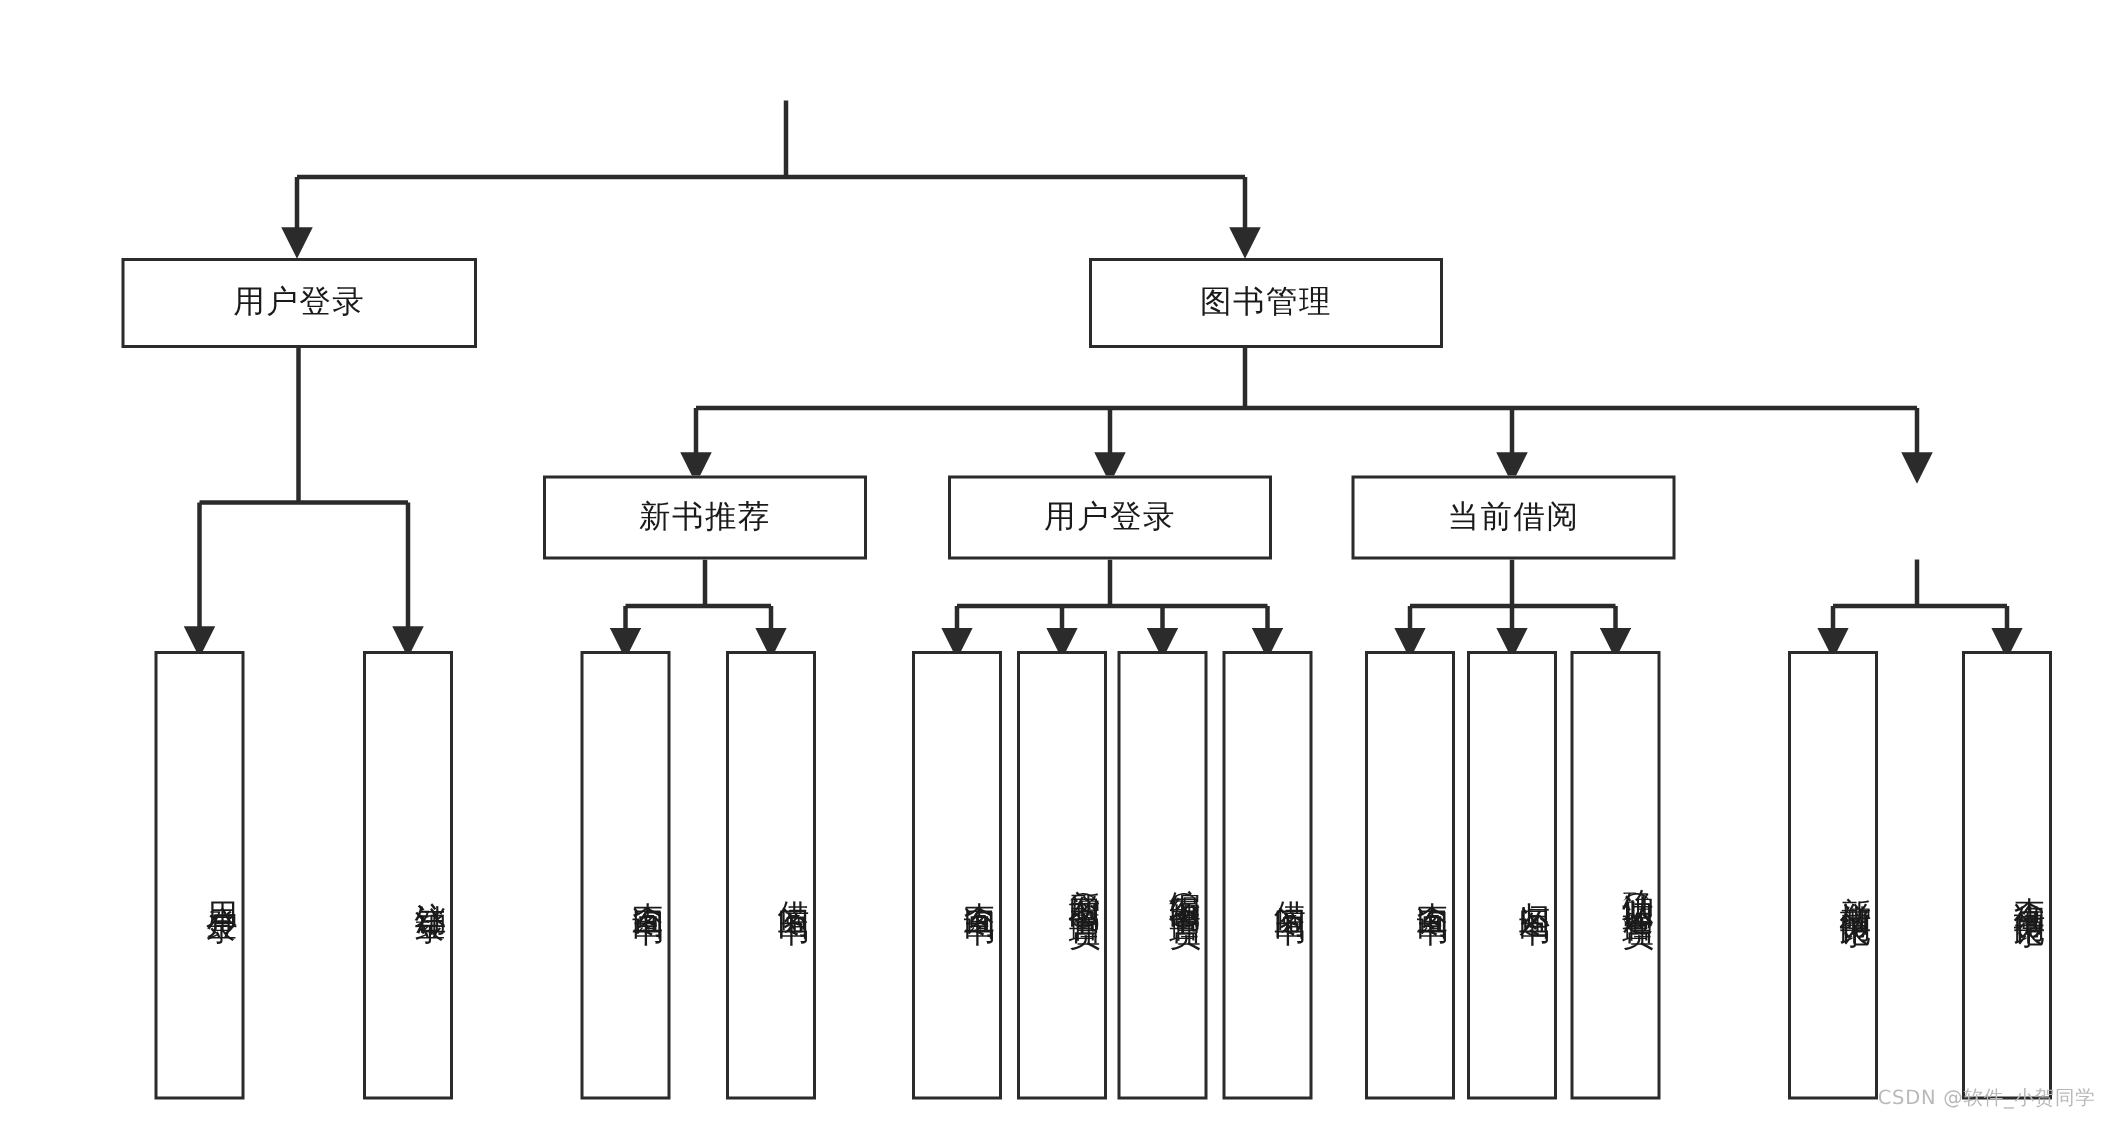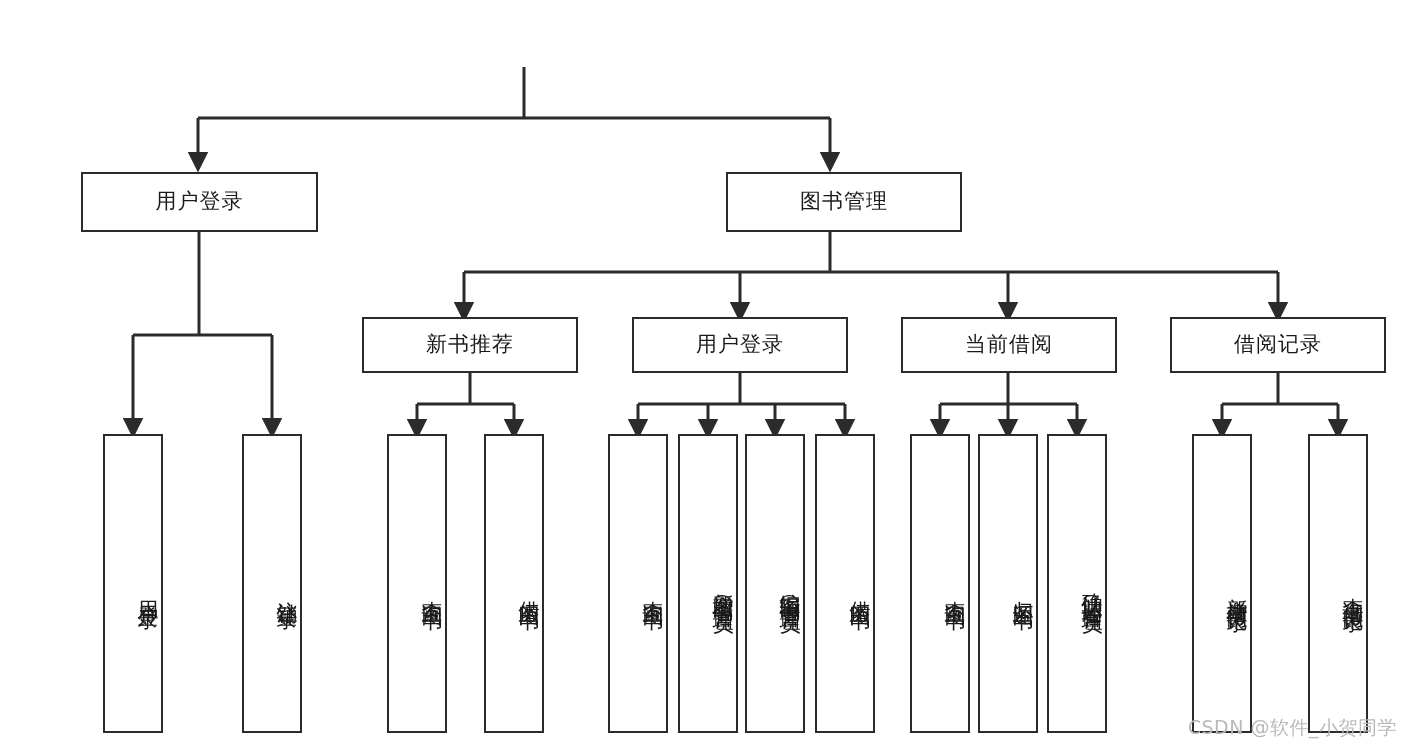--- a/index.html
+++ b/index.html
@@ -53,21 +53,21 @@
     padding-top: 12px;
     white-space: nowrap;
   }
   .node-root {
     font-size: 22px;
   }
   #watermark {
     position: absolute;
     right: 8px;
     bottom: 6px;
-    font-size: 19px;
+    font-size: 13px;
     color: #b9b9b9;
     letter-spacing: 0.5px;
     white-space: nowrap;
     pointer-events: none;
   }
 </style>
 </head>
 <body>
 
 <div id="diagram-root">
@@ -132,23 +132,20 @@
 
   <div class="node node-h" style="left:362px; top:317px; width:216px; height:56px;">
     <span>新书推荐</span>
   </div>
   <div class="node node-h" style="left:632px; top:317px; width:216px; height:56px;">
     <span>用户登录</span>
   </div>
   <div class="node node-h" style="left:901px; top:317px; width:216px; height:56px;">
     <span>当前借阅</span>
   </div>
-  <div class="node node-h" style="left:1170px; top:317px; width:216px; height:56px;">
-    <span>借阅记录</span>
-  </div>
 
   <div class="node node-v" style="left:103px; top:434px; width:60px; height:299px;">
     <span>用户登录</span>
   </div>
   <div class="node node-v" style="left:242px; top:434px; width:60px; height:299px;">
     <span>注销登录</span>
   </div>
 
   <div class="node node-v" style="left:387px; top:434px; width:60px; height:299px;">
     <span>查询图书</span>

